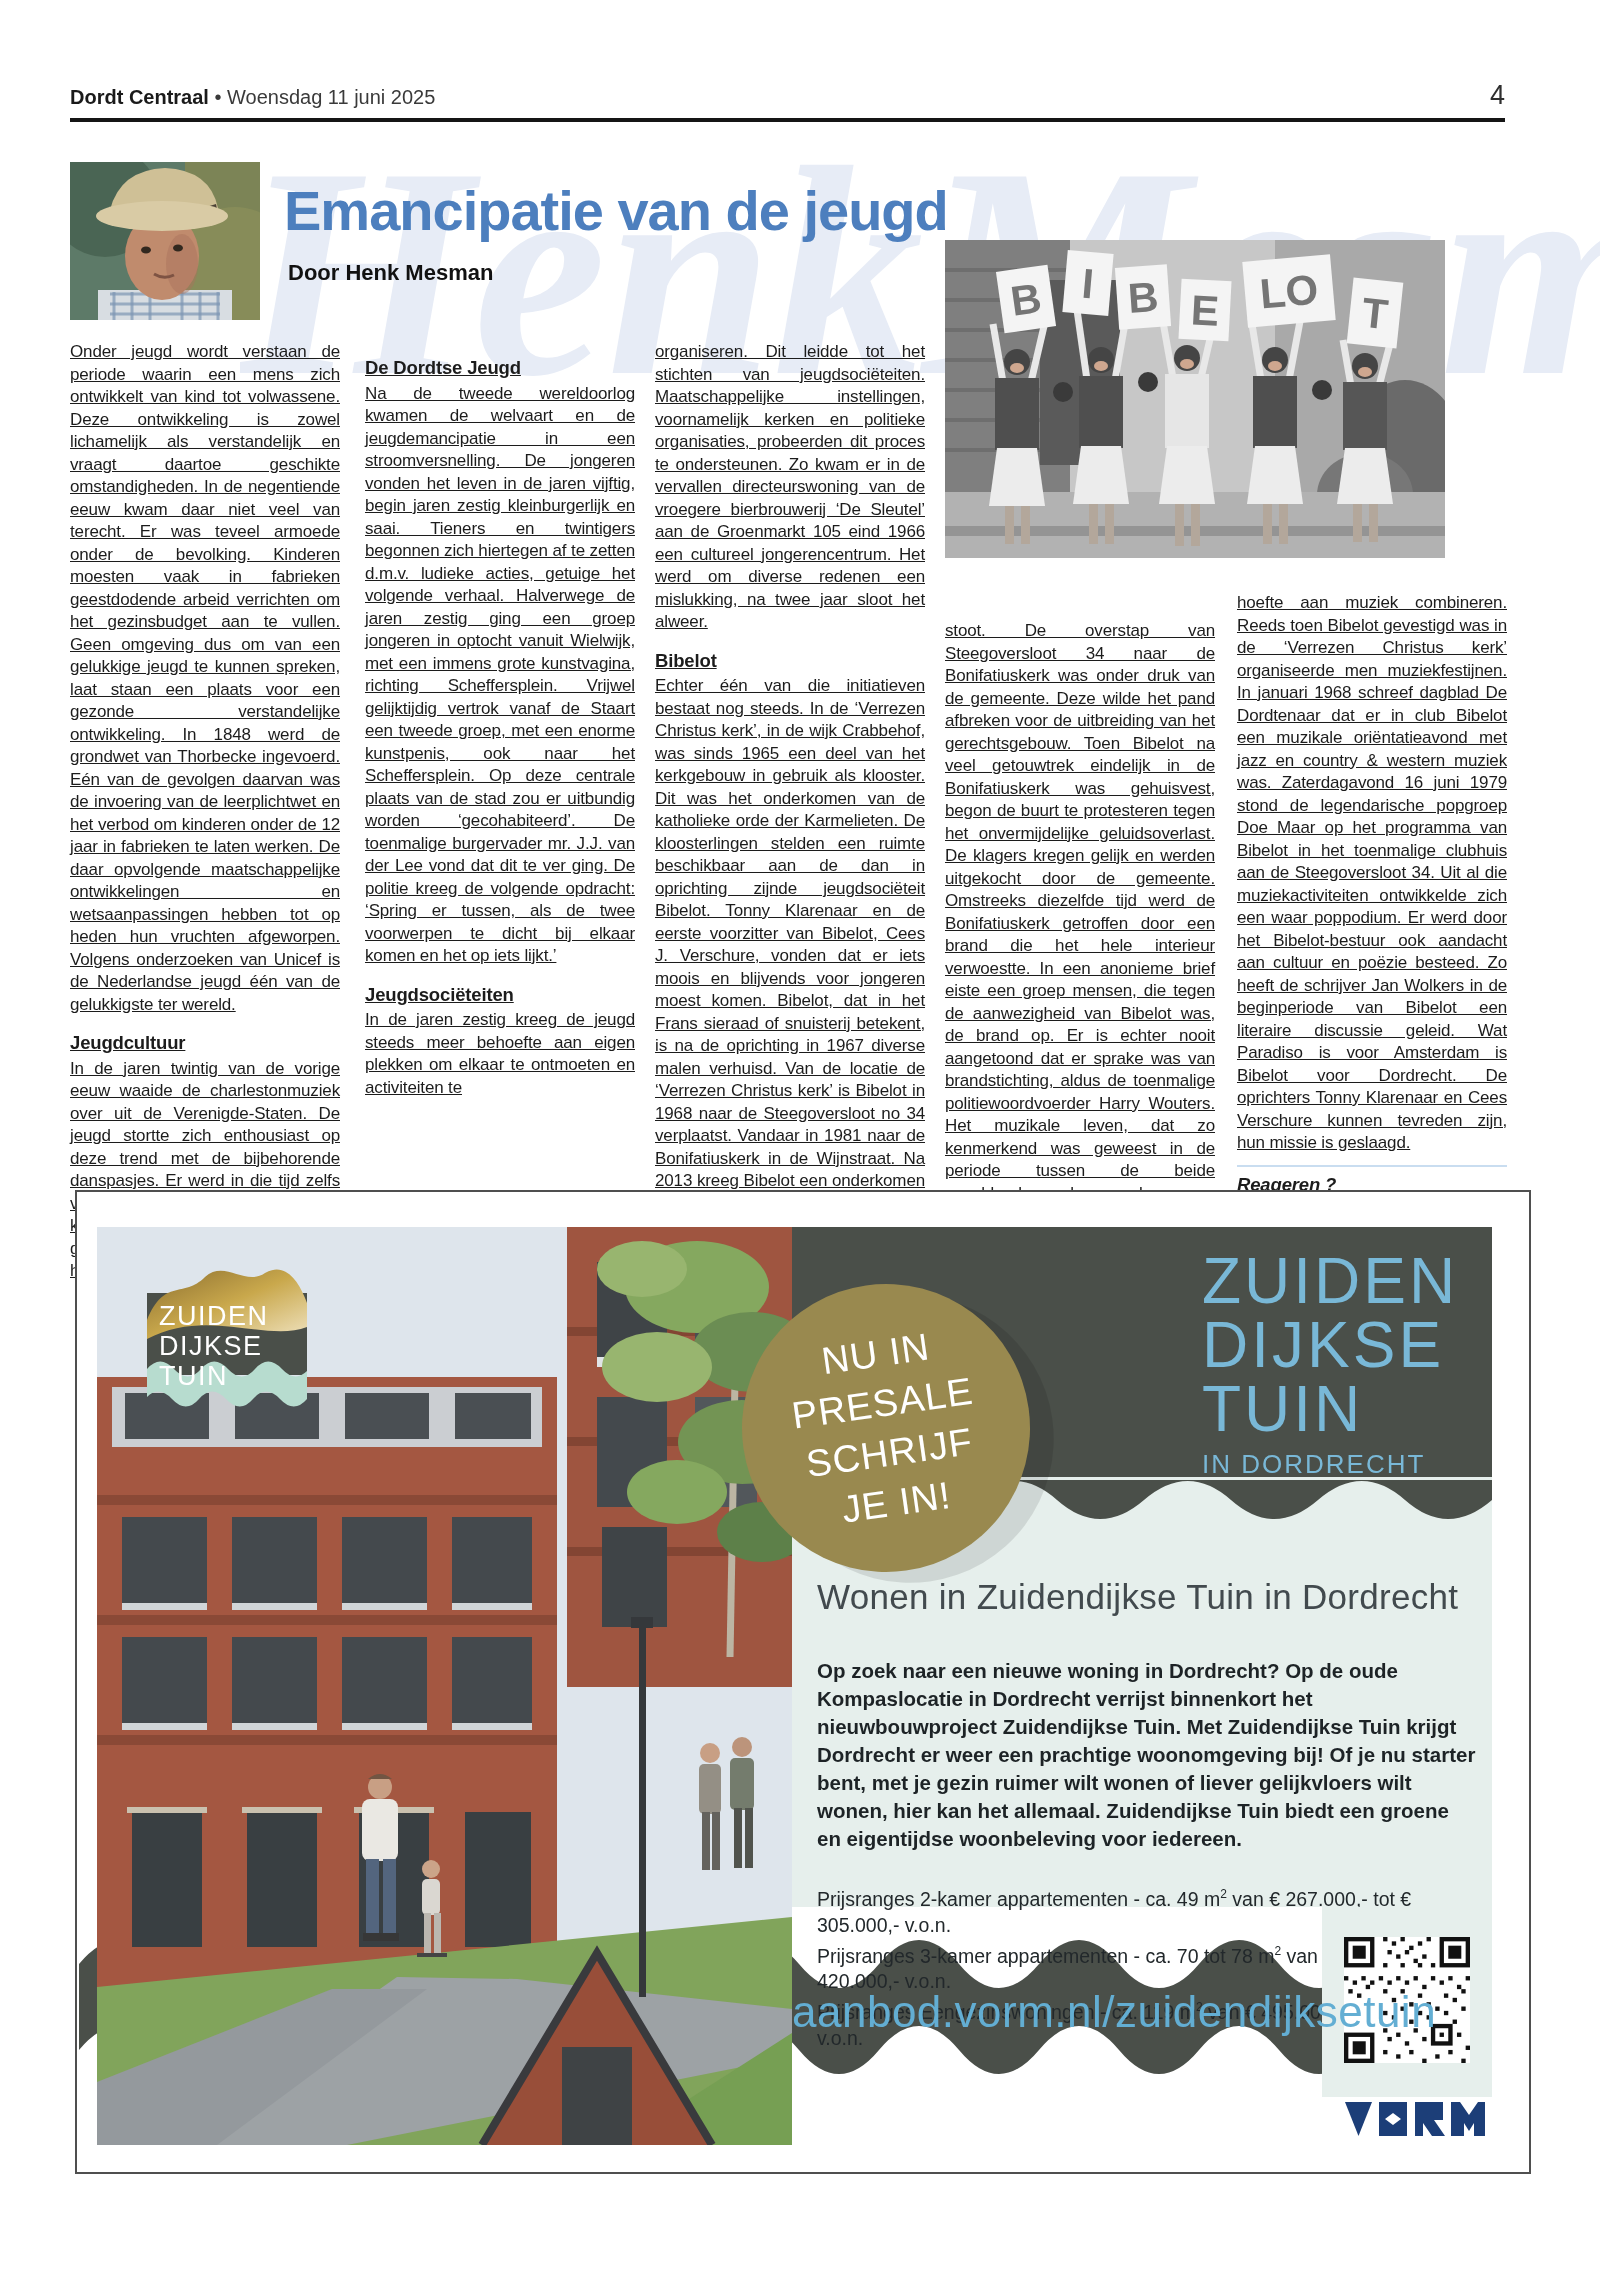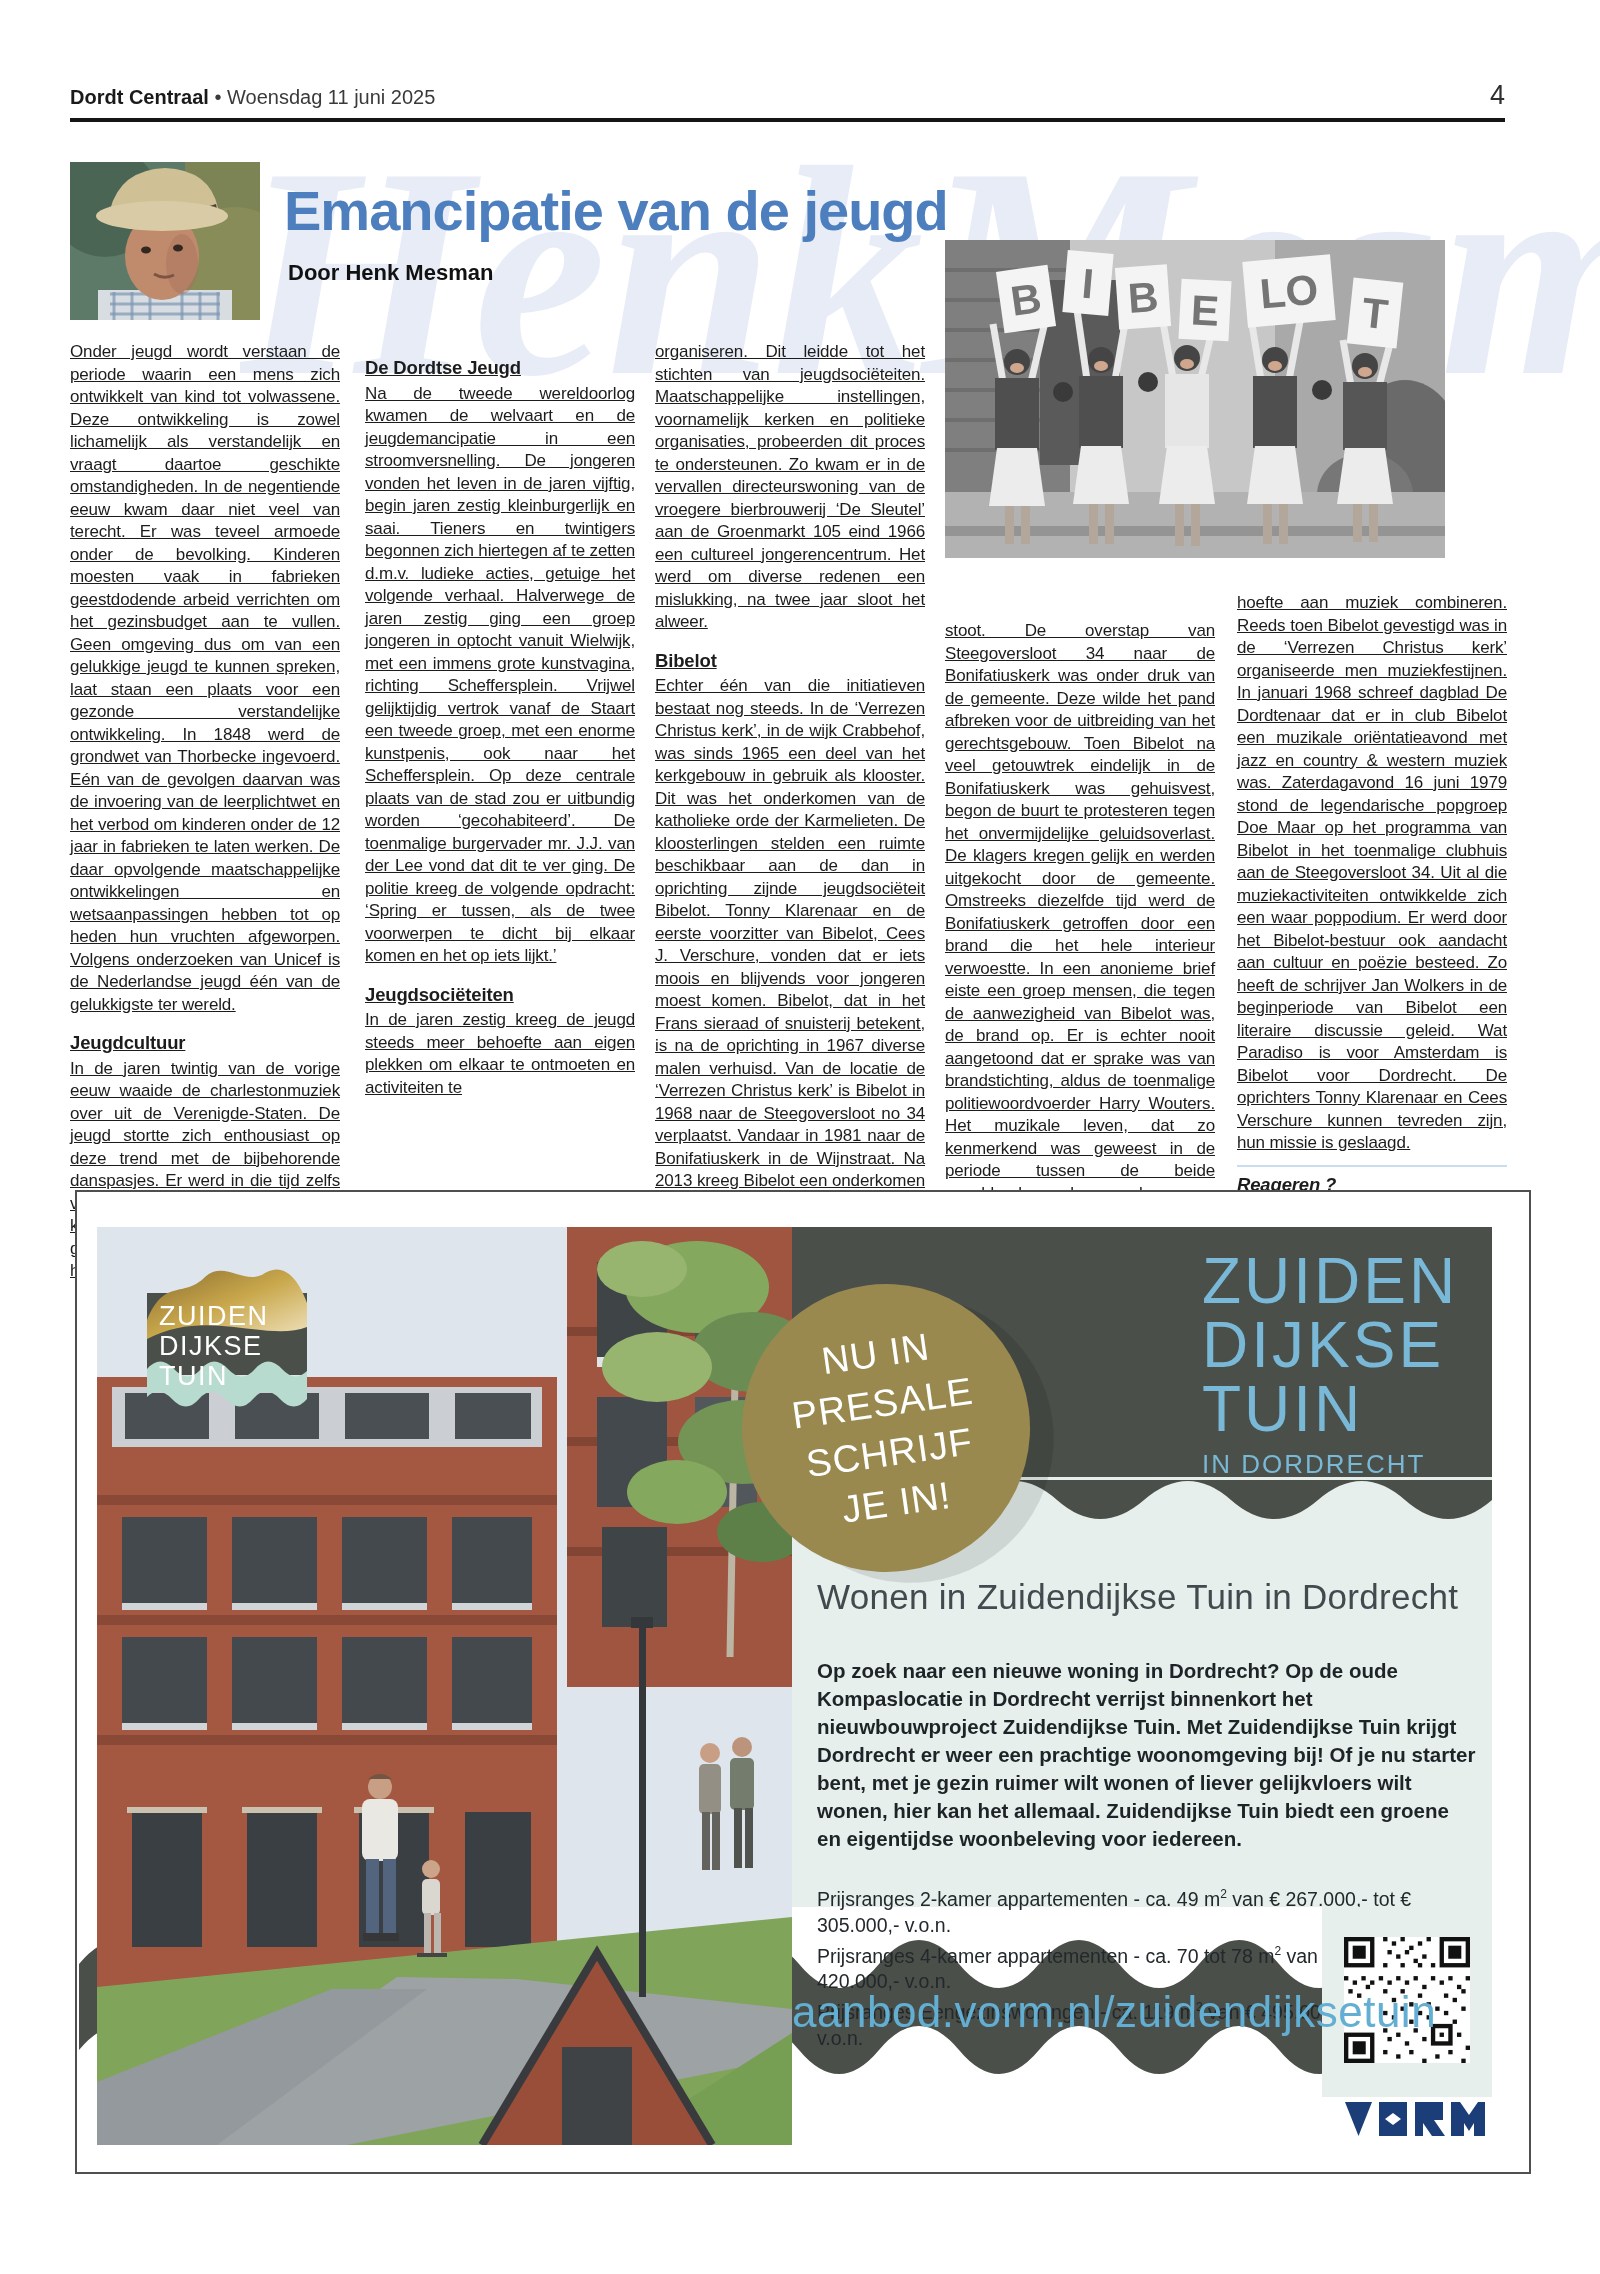--- a/index.html
+++ b/index.html
@@ -236,21 +236,21 @@
     <div class="ad-mint"></div>
     <svg class="ad-wave1" viewBox="0 0 700 58" preserveAspectRatio="none">
       <path fill="#4a4f49" d="M0,0 H700 V20 q-44,38 -87,0 t-87,0 t-87,0 t-87,0 t-87,0 t-87,0 t-87,0 t-87,0 Z"></path>
     </svg>
 
     <div class="ad-copy">
       <h2 class="ad-heading">Wonen in Zuidendijkse Tuin in Dordrecht</h2>
       <p class="ad-body">Op zoek naar een nieuwe woning in Dordrecht? Op de oude Kompaslocatie in Dordrecht verrijst binnenkort het nieuwbouwproject Zuidendijkse Tuin. Met Zuidendijkse Tuin krijgt Dordrecht er weer een prachtige woonomgeving bij! Of je nu starter bent, met je gezin ruimer wilt wonen of liever gelijkvloers wilt wonen, hier kan het allemaal. Zuidendijkse Tuin biedt een groene en eigentijdse woonbeleving voor iedereen.</p>
       <div class="ad-prices">
         <div><span>Prijsranges 2-kamer appartementen - ca. 49 m</span><sup>2</sup><span> van € 267.000,- tot € 305.000,- v.o.n.</span></div>
-        <div><span>Prijsranges 4-kamer appartementen - ca. 70 tot 78 m</span><sup>2</sup><span> van € 364.000,- tot € 420.000,- v.o.n.</span></div>
+        <div><span>Prijsranges 3-kamer appartementen - ca. 70 tot 78 m</span><sup>2</sup><span> van € 364.000,- tot € 420.000,- v.o.n.</span></div>
         <div><span>Prijsranges Eengezinswoningen - ca. 119 m</span><sup>2</sup><span> van € 495.000,- tot € 550.000,- v.o.n.</span></div>
       </div>
     </div>
 
     <svg class="ad-photo" viewBox="0 0 695 918">
       <rect width="695" height="918" fill="#dde4eb"></rect>
 
       <rect x="470" width="225" height="460" fill="#9a4c36"></rect>
       <rect x="470" y="100" width="225" height="9" fill="#7d3b29"></rect>
       <rect x="470" y="210" width="225" height="9" fill="#7d3b29"></rect>

